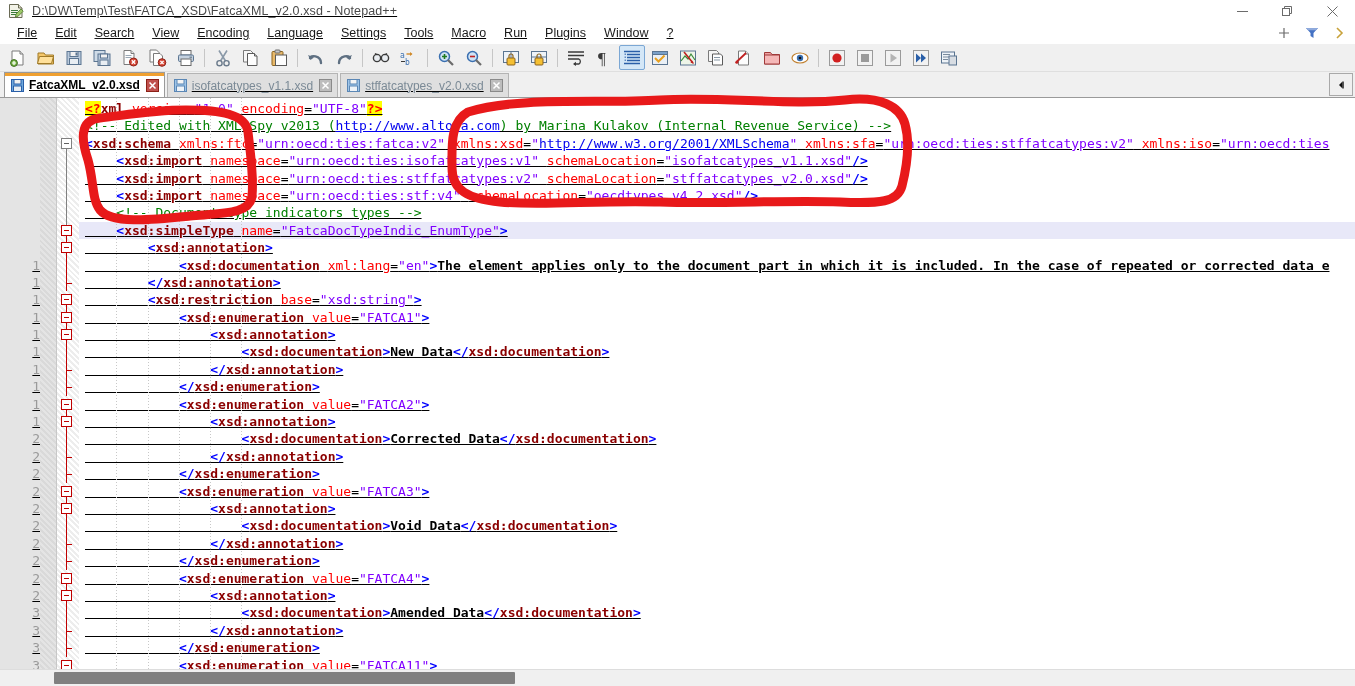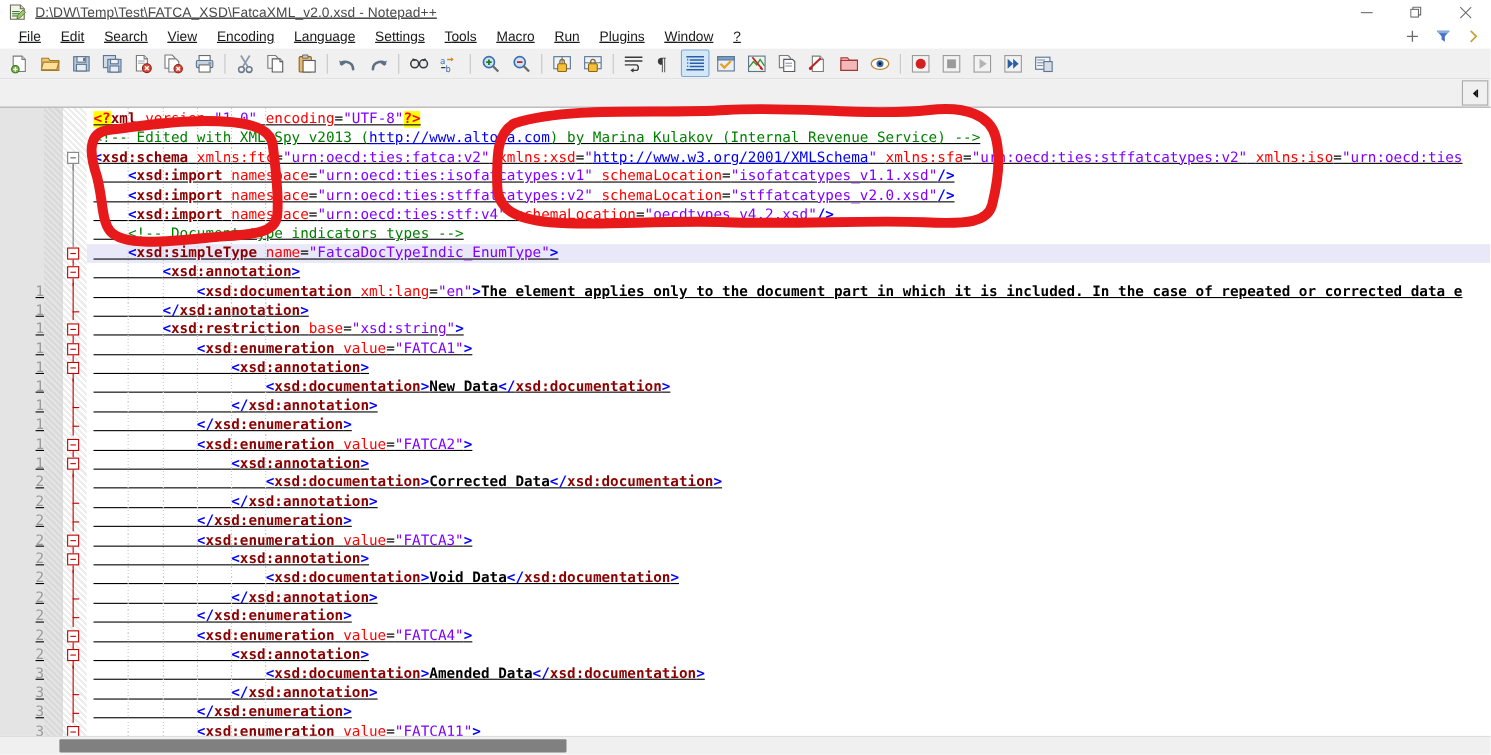--- a/index.html
+++ b/index.html
@@ -479,20 +479,68 @@
     <div class="tbtn">
       <svg width="18" height="18" viewBox="0 0 18 18">
         <rect x="1.5" y="3" width="13" height="11" fill="#eef3f8" stroke="#5b7591"></rect>
         <path d="M3 5.5 h7 M3 8 h7 M3 10.5 h5" stroke="#7a8b9c" stroke-width="1"></path>
         <rect x="9" y="7" width="7.5" height="9" fill="#d8dde3" stroke="#5b7591"></rect>
       </svg>
     </div>
   </div>
 
   <div class="tabbar">
+    <div class="tab active">
+      <span class="tabicon">
+        <svg width="13" height="13" viewBox="0 0 13 13">
+          <rect x="0.5" y="0.5" width="12" height="12" fill="#6fa8dc" stroke="#2a5fa8"></rect>
+          <rect x="3" y="0.5" width="7" height="4.5" fill="#f2f2f2" stroke="#2a5fa8"></rect>
+          <rect x="2.5" y="7" width="8" height="5.5" fill="#e9eef3" stroke="#2a5fa8"></rect>
+        </svg>
+      </span>
+      <span>FatcaXML_v2.0.xsd</span>
+      <span class="tabclose">
+        <svg width="13" height="13" viewBox="0 0 13 13">
+          <rect x="0.5" y="0.5" width="12" height="12" fill="#c0504d" stroke="#8c2016"></rect>
+          <path d="M3.5 3.5 L9.5 9.5 M9.5 3.5 L3.5 9.5" stroke="#fff" stroke-width="1.5"></path>
+        </svg>
+      </span>
+    </div>
+    <div class="tab">
+      <span class="tabicon">
+        <svg width="13" height="13" viewBox="0 0 13 13">
+          <rect x="0.5" y="0.5" width="12" height="12" fill="#9fc5e8" stroke="#5b87b5"></rect>
+          <rect x="3" y="0.5" width="7" height="4.5" fill="#f5f5f5" stroke="#5b87b5"></rect>
+          <rect x="2.5" y="7" width="8" height="5.5" fill="#eef3f8" stroke="#5b87b5"></rect>
+        </svg>
+      </span>
+      <span>isofatcatypes_v1.1.xsd</span>
+      <span class="tabclose">
+        <svg width="13" height="13" viewBox="0 0 13 13">
+          <rect x="0.5" y="0.5" width="12" height="12" fill="#bdbdbd" stroke="#8a8a8a"></rect>
+          <path d="M3.5 3.5 L9.5 9.5 M9.5 3.5 L3.5 9.5" stroke="#fff" stroke-width="1.5"></path>
+        </svg>
+      </span>
+    </div>
+    <div class="tab">
+      <span class="tabicon">
+        <svg width="13" height="13" viewBox="0 0 13 13">
+          <rect x="0.5" y="0.5" width="12" height="12" fill="#9fc5e8" stroke="#5b87b5"></rect>
+          <rect x="3" y="0.5" width="7" height="4.5" fill="#f5f5f5" stroke="#5b87b5"></rect>
+          <rect x="2.5" y="7" width="8" height="5.5" fill="#eef3f8" stroke="#5b87b5"></rect>
+        </svg>
+      </span>
+      <span>stffatcatypes_v2.0.xsd</span>
+      <span class="tabclose">
+        <svg width="13" height="13" viewBox="0 0 13 13">
+          <rect x="0.5" y="0.5" width="12" height="12" fill="#bdbdbd" stroke="#8a8a8a"></rect>
+          <path d="M3.5 3.5 L9.5 9.5 M9.5 3.5 L3.5 9.5" stroke="#fff" stroke-width="1.5"></path>
+        </svg>
+      </span>
+    </div>
     <div class="tabscroll">
       <svg width="10" height="10" viewBox="0 0 10 10">
         <path d="M6.5 1.5 L3 5 L6.5 8.5 Z" fill="#101010"></path>
         <rect x="6.5" y="1.5" width="1.2" height="7" fill="#101010"></rect>
       </svg>
     </div>
   </div>
 
   <div class="editorwrap">
     <div class="gutter">

